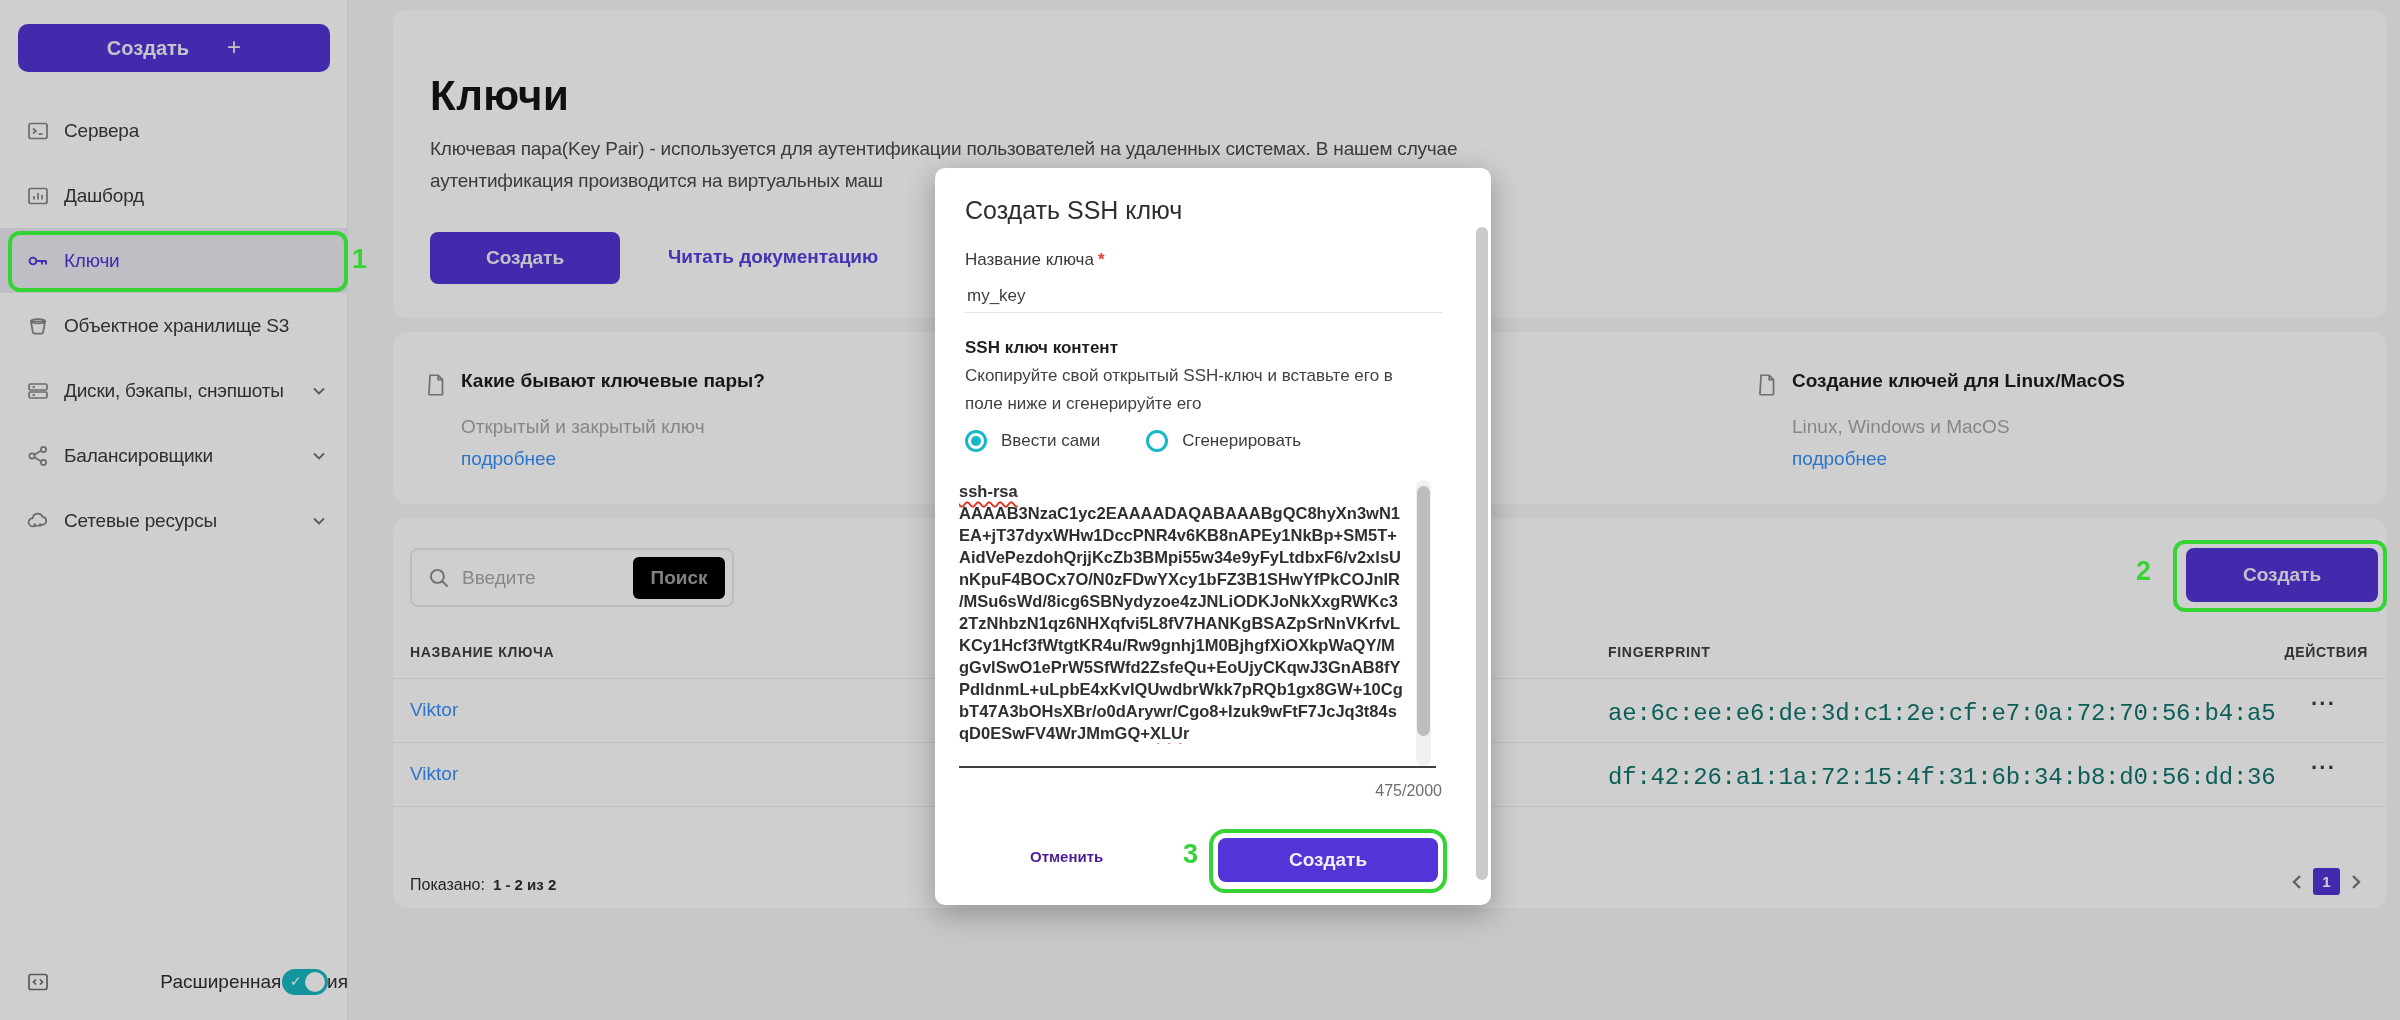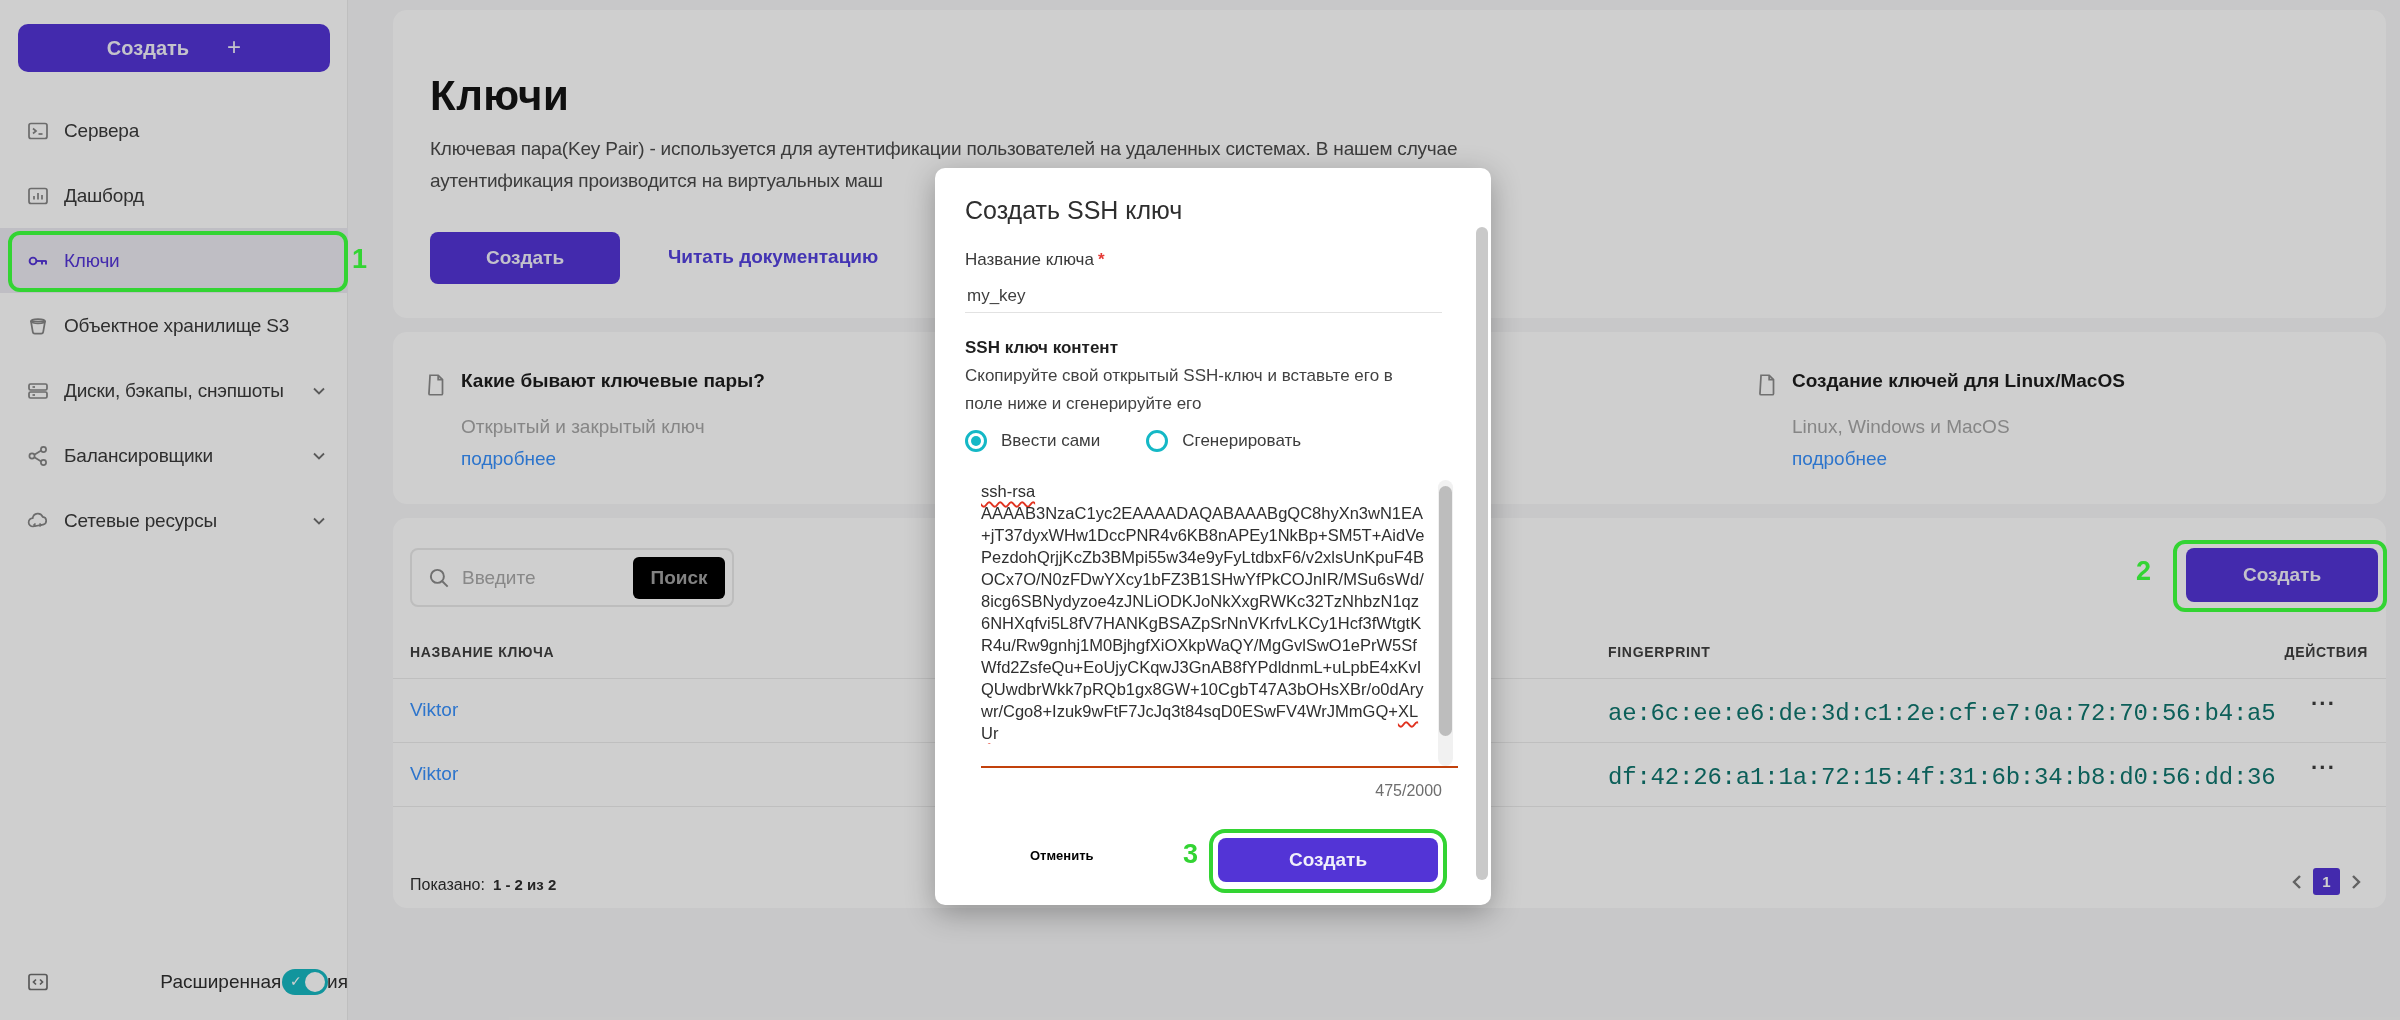--- a/index.html
+++ b/index.html
@@ -85,28 +85,28 @@
   .m-section{position:absolute;left:30px;top:170px;font-size:17px;font-weight:700;color:#1f1f1f;}
   .m-help{position:absolute;left:30px;font-size:17px;color:#424242;}
   .h1{top:198px;} .h2{top:226px;}
   .radio-row{position:absolute;left:30px;top:262px;display:flex;align-items:center;}
   .radio{width:22px;height:22px;border-radius:50%;box-sizing:border-box;cursor:pointer;position:relative;}
   .radio.sel{border:3px solid #14b8c6;}
   .radio.sel::after{content:"";position:absolute;left:3px;top:3px;width:10px;height:10px;background:#14b8c6;border-radius:50%;}
   .radio.unsel{border:3px solid #14b8c6;}
   .radio-lbl{font-size:17px;color:#3c3c3c;margin-left:14px;cursor:pointer;text-align:right;}
   .rl2{margin-left:46px;}
-  .m-keybox{position:absolute;left:46px;top:312px;width:477px;height:286px;border-bottom:2px solid #c2410c;cursor:text;}
+  .m-keybox{position:absolute;left:24px;top:312px;width:477px;height:286px;border-bottom:2px solid #404040;cursor:text;font-weight:bold;}
   .m-keytext{position:absolute;left:0;top:0;width:445px;font-size:16.5px;line-height:22px;color:#2f2f2f;
              overflow-wrap:break-word;word-wrap:break-word;overflow:hidden;max-height:286px;}
   .sq{text-decoration:underline;text-decoration-style:wavy;text-decoration-color:#e0321f;text-decoration-thickness:1.5px;text-underline-offset:4px;}
   .kb-scroll{position:absolute;right:5px;top:0;width:15px;height:286px;background:#f1f1f1;border-radius:8px;}
   .kb-thumb{position:absolute;left:1px;top:6px;width:13px;height:250px;background:#bdbdbd;border-radius:7px;cursor:grab;}
   .m-counter{position:absolute;right:49px;top:614px;font-size:16px;color:#6e6e6e;}
-  .m-cancel{position:absolute;left:95px;top:680px;font-size:13px;font-weight:700;color:#000000;cursor:pointer;}
+  .m-cancel{position:absolute;left:95px;top:680px;font-size:15px;font-weight:700;color:#4c1d95;cursor:pointer;}
   .m-create{position:absolute;left:283px;top:670px;width:220px;height:44px;border-radius:8px;font-size:19px;}
   .modal-scroll{position:absolute;right:3px;top:59px;width:12px;height:653px;background:#c9c9c9;border-radius:6px;cursor:grab;}
 
   
   .ann-box{position:absolute;border:4px solid #33d433;z-index:60;pointer-events:none;}
   .ann1{left:8px;top:231px;width:332px;height:53px;border-radius:12px;}
   .a2fix{left:2173px;}
   .a3fix{left:2143px;}
   .ann-num{position:absolute;color:#33d433;font-size:27px;font-weight:700;z-index:60;}
   .n1{left:352px;top:244px;}

